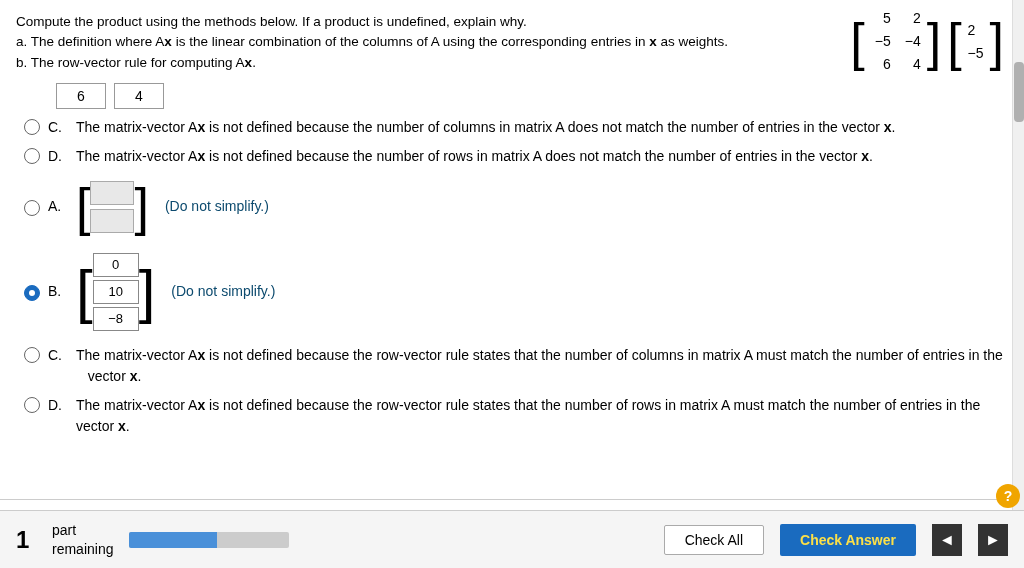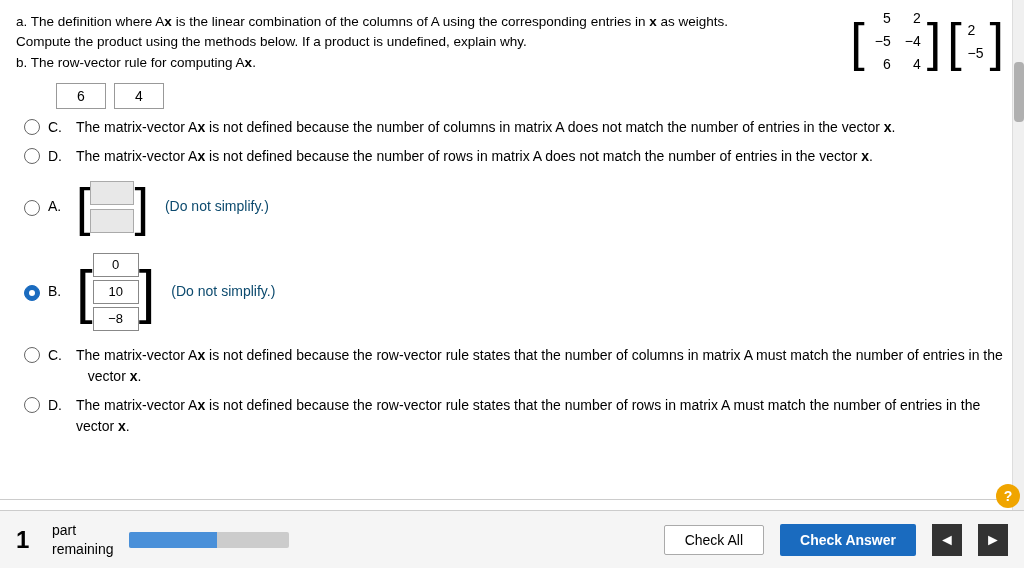--- a/index.html
+++ b/index.html
@@ -219,21 +219,21 @@
       border: 1px solid #aaa;
       background: #fff;
       padding: 6px 20px;
       font-size: 14px;
       cursor: pointer;
       border-radius: 2px;
     }
 
     .check-answer-btn {
       background: #1a6bbf;
-      color: #ffffff;
+      color: #fde047;
       border: none;
       padding: 8px 20px;
       font-size: 14px;
       cursor: pointer;
       border-radius: 2px;
       font-weight: bold;
     }
 
     .nav-btn {
       background: #333;
@@ -311,22 +311,22 @@
 
     <span class="matrix-bracket-left">[</span>
     <div class="vector-cells">
       <span>2</span>
       <span>−5</span>
     </div>
     <span class="matrix-bracket-right">]</span>
   </div>
 
   <div class="problem-header">
+    <div>Compute the product using the methods below. If a product is undefined, explain why.</div>
     <div>a. The definition where A<span class="bold">x</span> is the linear combination of the columns of A using the corresponding entries in <span class="bold">x</span> as weights.</div>
-    <div>Compute the product using the methods below. If a product is undefined, explain why.</div>
     <div>b. The row-vector rule for computing A<span class="bold">x</span>.</div>
   </div>
 
   <div class="answer-row">
     <div class="answer-box">6</div>
     <div class="answer-box">4</div>
   </div>
 
 
   <div class="option-row" style="padding-left: 8px;">

